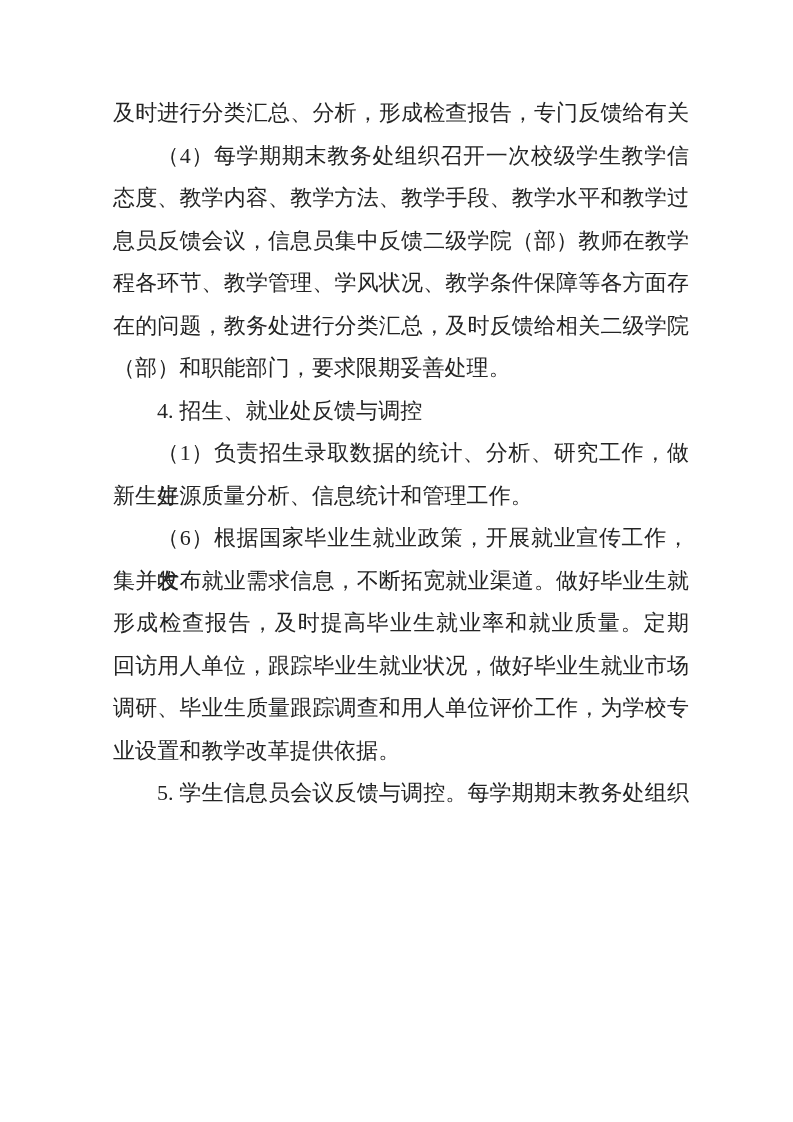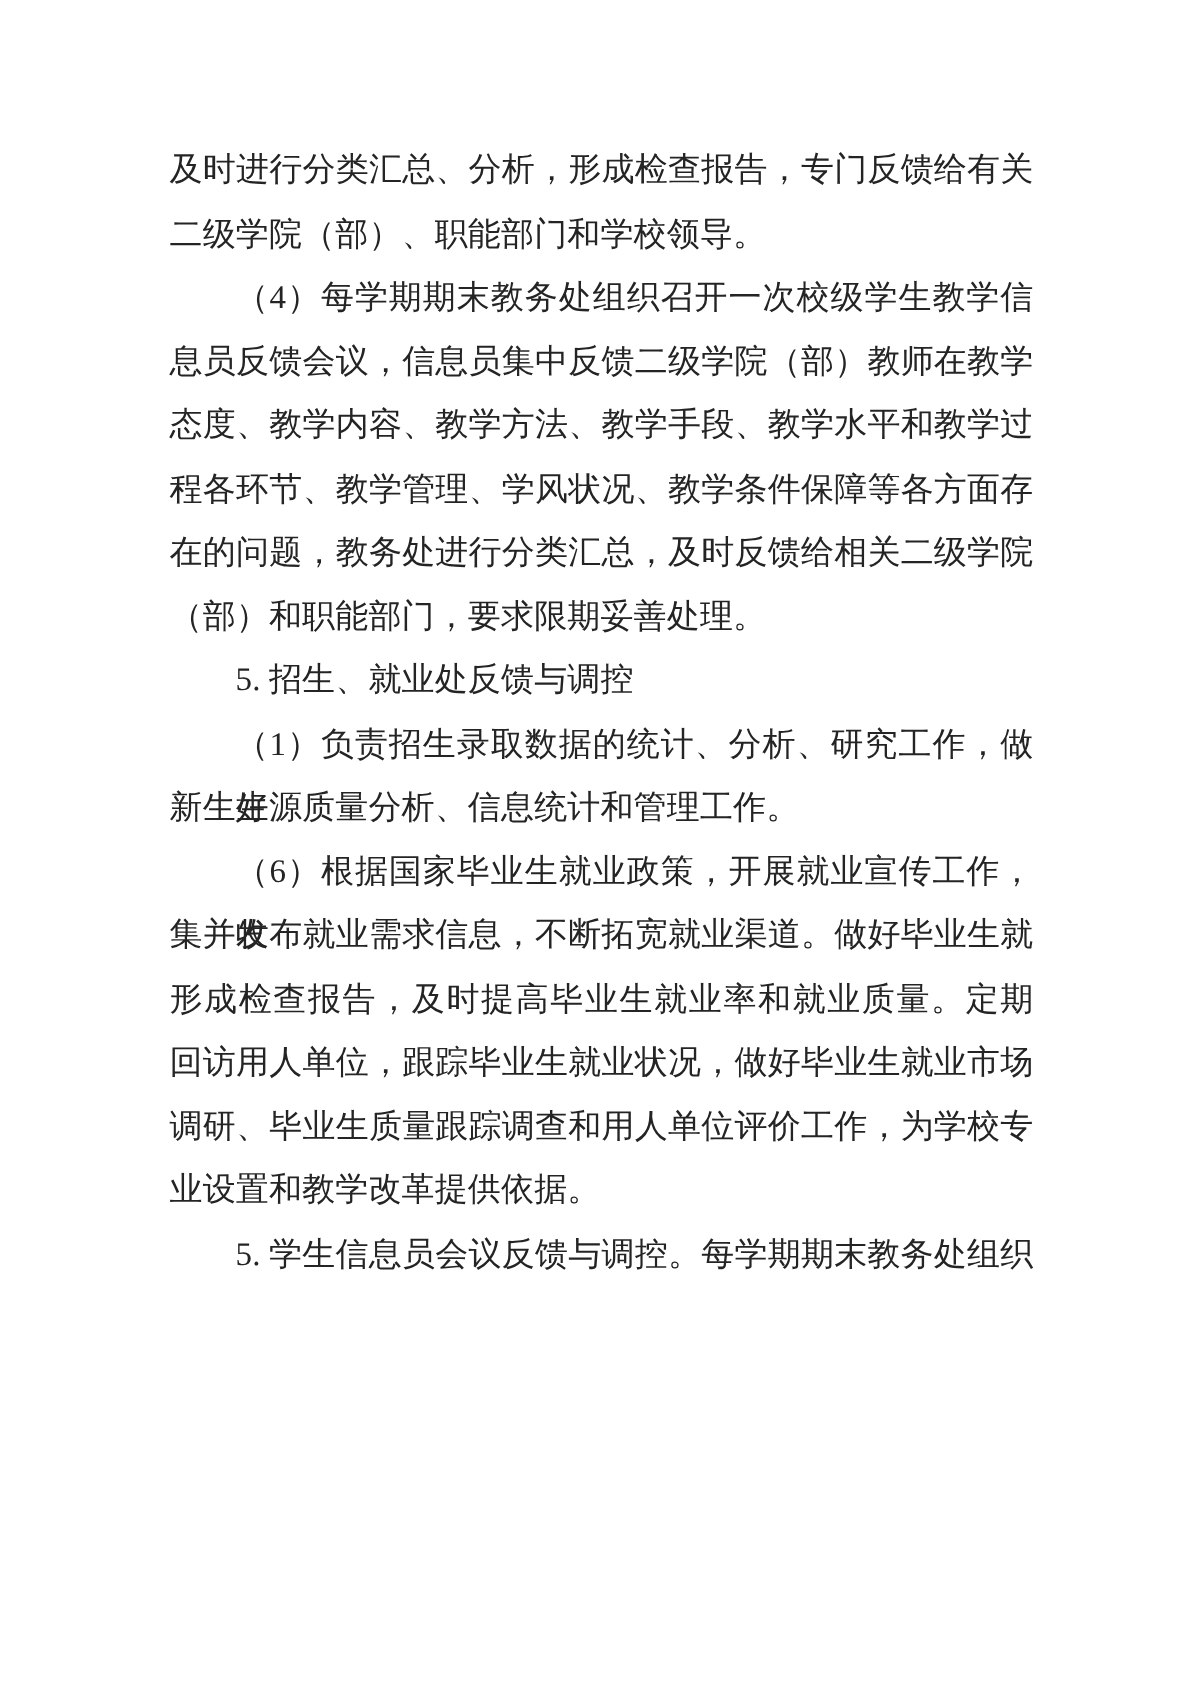--- a/index.html
+++ b/index.html
@@ -39,28 +39,27 @@
   .ind {
     padding-left: 44px;
   }
 </style>
 </head>
 <body>
 
 <div class="page" style="background: rgb(255, 255, 255);">
   <div class="textblock" style="color: rgb(36, 36, 36);">
     <div class="ln j">及时进行分类汇总、分析，形成检查报告，专门反馈给有关</div>
-    <div class="ln">二级学院（部）、职能部门和学校领导。</div>
     <div class="ln j ind">（4）每学期期末教务处组织召开一次校级学生教学信</div>
+    <div class="ln j">态度、教学内容、教学方法、教学手段、教学水平和教学过</div>
     <div class="ln j">息员反馈会议，信息员集中反馈二级学院（部）教师在教学</div>
-    <div class="ln j">态度、教学内容、教学方法、教学手段、教学水平和教学过</div>
     <div class="ln j">程各环节、教学管理、学风状况、教学条件保障等各方面存</div>
     <div class="ln j">在的问题，教务处进行分类汇总，及时反馈给相关二级学院</div>
     <div class="ln">（部）和职能部门，要求限期妥善处理。</div>
-    <div class="ln ind">5. 招生、就业处反馈与调控</div>
+    <div class="ln ind">4. 招生、就业处反馈与调控</div>
     <div class="ln j ind">（1）负责招生录取数据的统计、分析、研究工作，做好</div>
     <div class="ln">新生生源质量分析、信息统计和管理工作。</div>
     <div class="ln j ind">（6）根据国家毕业生就业政策，开展就业宣传工作，收</div>
     <div class="ln j">集并发布就业需求信息，不断拓宽就业渠道。做好毕业生就</div>
     <div class="ln j">形成检查报告，及时提高毕业生就业率和就业质量。定期</div>
     <div class="ln j">回访用人单位，跟踪毕业生就业状况，做好毕业生就业市场</div>
     <div class="ln j">调研、毕业生质量跟踪调查和用人单位评价工作，为学校专</div>
     <div class="ln">业设置和教学改革提供依据。</div>
     <div class="ln j ind">5. 学生信息员会议反馈与调控。每学期期末教务处组织</div>
   </div>

